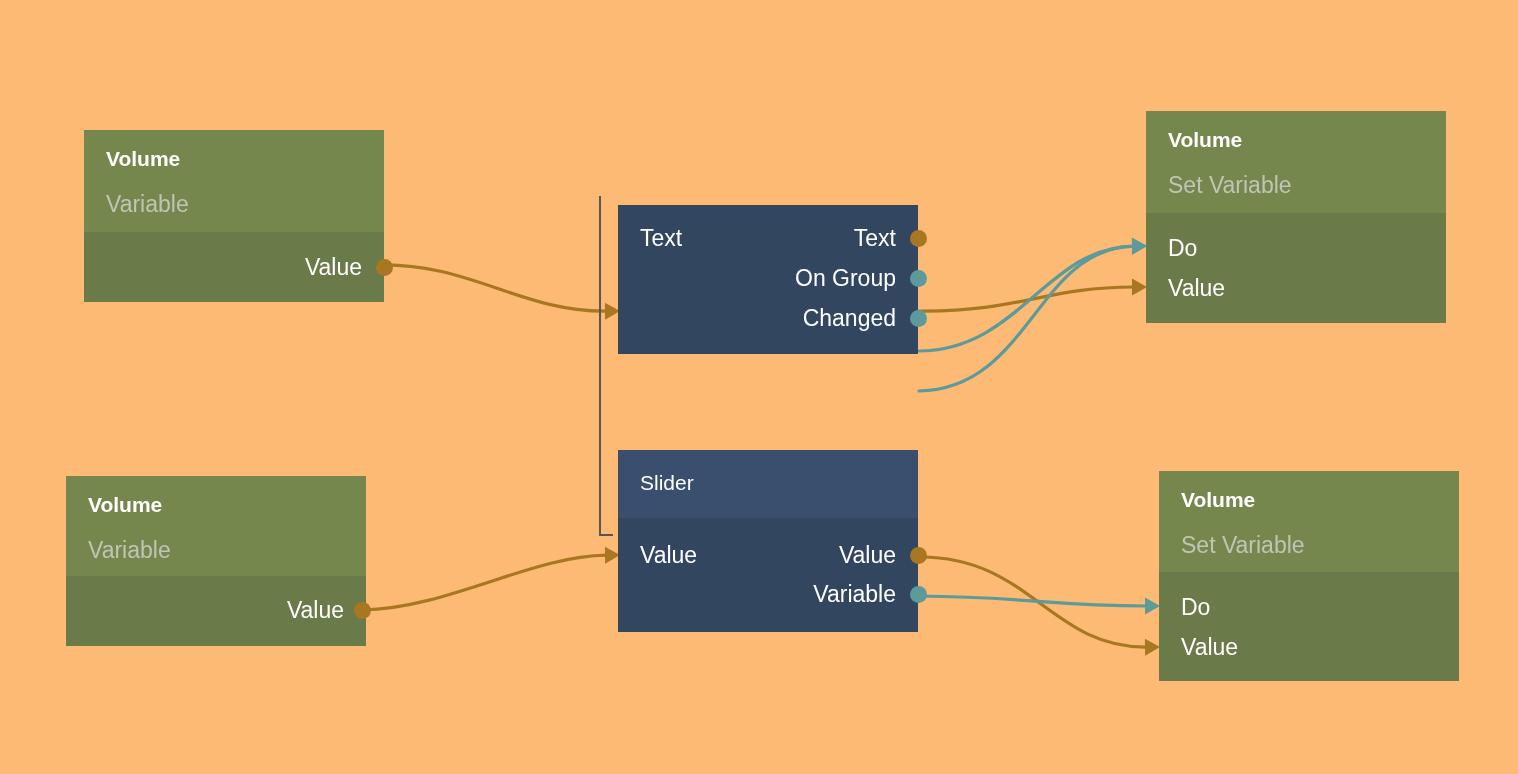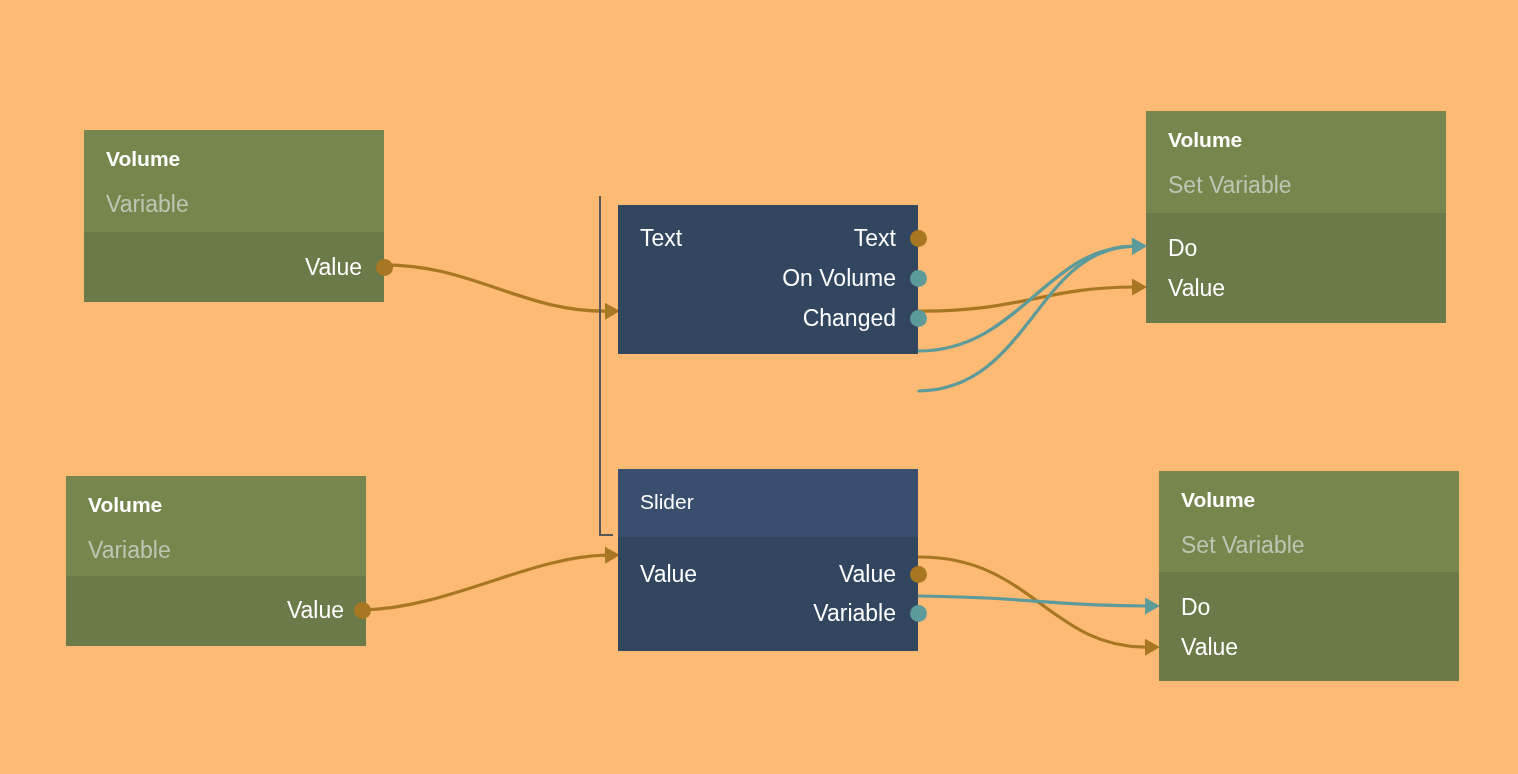--- a/index.html
+++ b/index.html
@@ -159,32 +159,32 @@
       <div class="port in" style="top:23px;">
         <span>Text</span>
       </div>
 
       <div class="port out" style="top:23px;">
         <span>Text</span>
       </div>
       <div class="dot orange" style="left:291.5px; top:24.5px;"></div>
 
       <div class="port out" style="top:63px;">
-        <span>On Volume</span>
+        <span>On Group</span>
       </div>
       <div class="dot teal" style="left:291.5px; top:64.5px;"></div>
 
       <div class="port out" style="top:103px;">
         <span>Changed</span>
       </div>
       <div class="dot teal" style="left:291.5px; top:104.5px;"></div>
     </div>
   </div>
 
-  <div class="node blue" style="left:618px; top:450px; width:300px; height:182px;margin-top:19px;">
+  <div class="node blue" style="left:618px; top:450px; width:300px; height:182px;">
     <div class="node-header" style="height:68px; padding-top:20px;">
       <div class="title plain">Slider</div>
     </div>
     <div class="node-body" style="height:114px;">
       <div class="port in" style="top:27px;">
         <span>Value</span>
       </div>
 
       <div class="port out" style="top:27px;">
         <span>Value</span>

